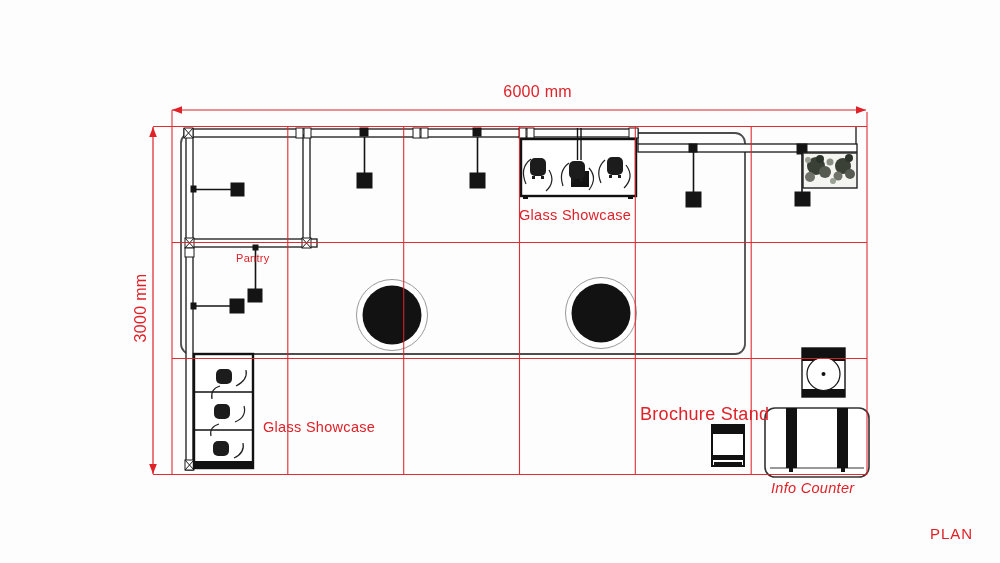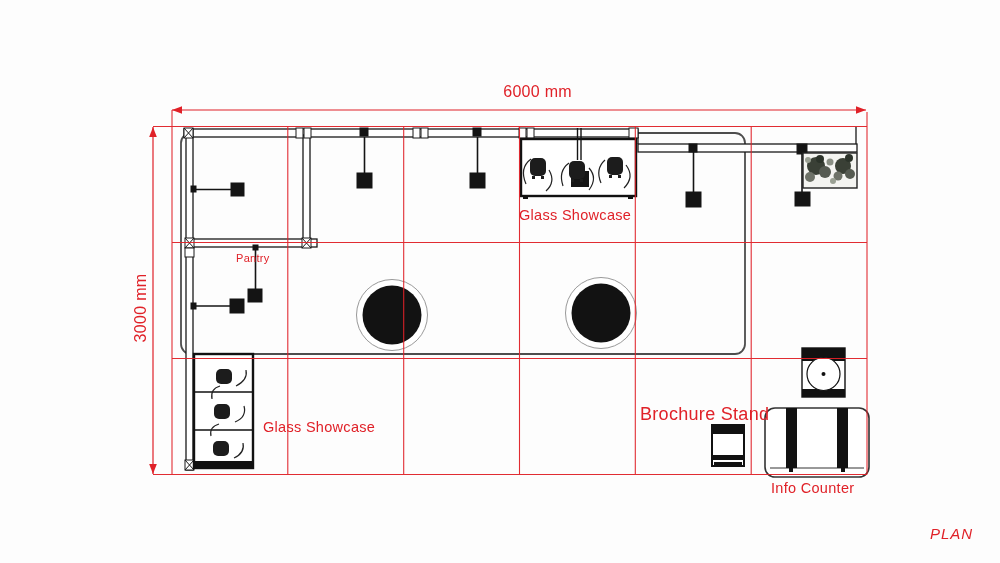--- a/index.html
+++ b/index.html
@@ -5,22 +5,22 @@
   html,body{margin:0;padding:0;background:#fdfdfd;}
   body{width:1000px;height:563px;position:relative;overflow:hidden;
        font-family:"Liberation Sans", sans-serif;}
   .stage{position:absolute;inset:0;}
   svg{position:absolute;left:0;top:0;}
   .lbl{position:absolute;color:#E02128;white-space:nowrap;letter-spacing:.3px;}
   .lbl-pantry{left:236px;top:219px;font-size:11px;margin-top:33px;}
   .lbl-gs-top{left:519px;top:207px;font-size:14.5px;}
   .lbl-gs-left{left:263px;top:419px;font-size:14.5px;}
   .lbl-brochure{left:640px;top:404px;font-size:18px;}
-  .lbl-info{left:771px;top:480px;font-size:14.5px;}
-  .lbl-plan{left:930px;top:525px;font-size:15px;letter-spacing:1px;font-style:italic;}
+  .lbl-info{left:771px;top:480px;font-size:14.5px;font-style:italic;}
+  .lbl-plan{left:930px;top:525px;font-size:15px;letter-spacing:1px;}
   .lbl-dim-w{left:450px;top:83px;width:122px;text-align:right;font-size:16px;}
   .lbl-dim-h{left:100px;top:300px;width:80px;height:16px;text-align:center;
              font-size:16px;transform:rotate(-90deg);}
 </style>
 </head>
 <body>
 
 <div class="stage">
 
 <svg width="1000" height="563" viewBox="0 0 1000 563">

